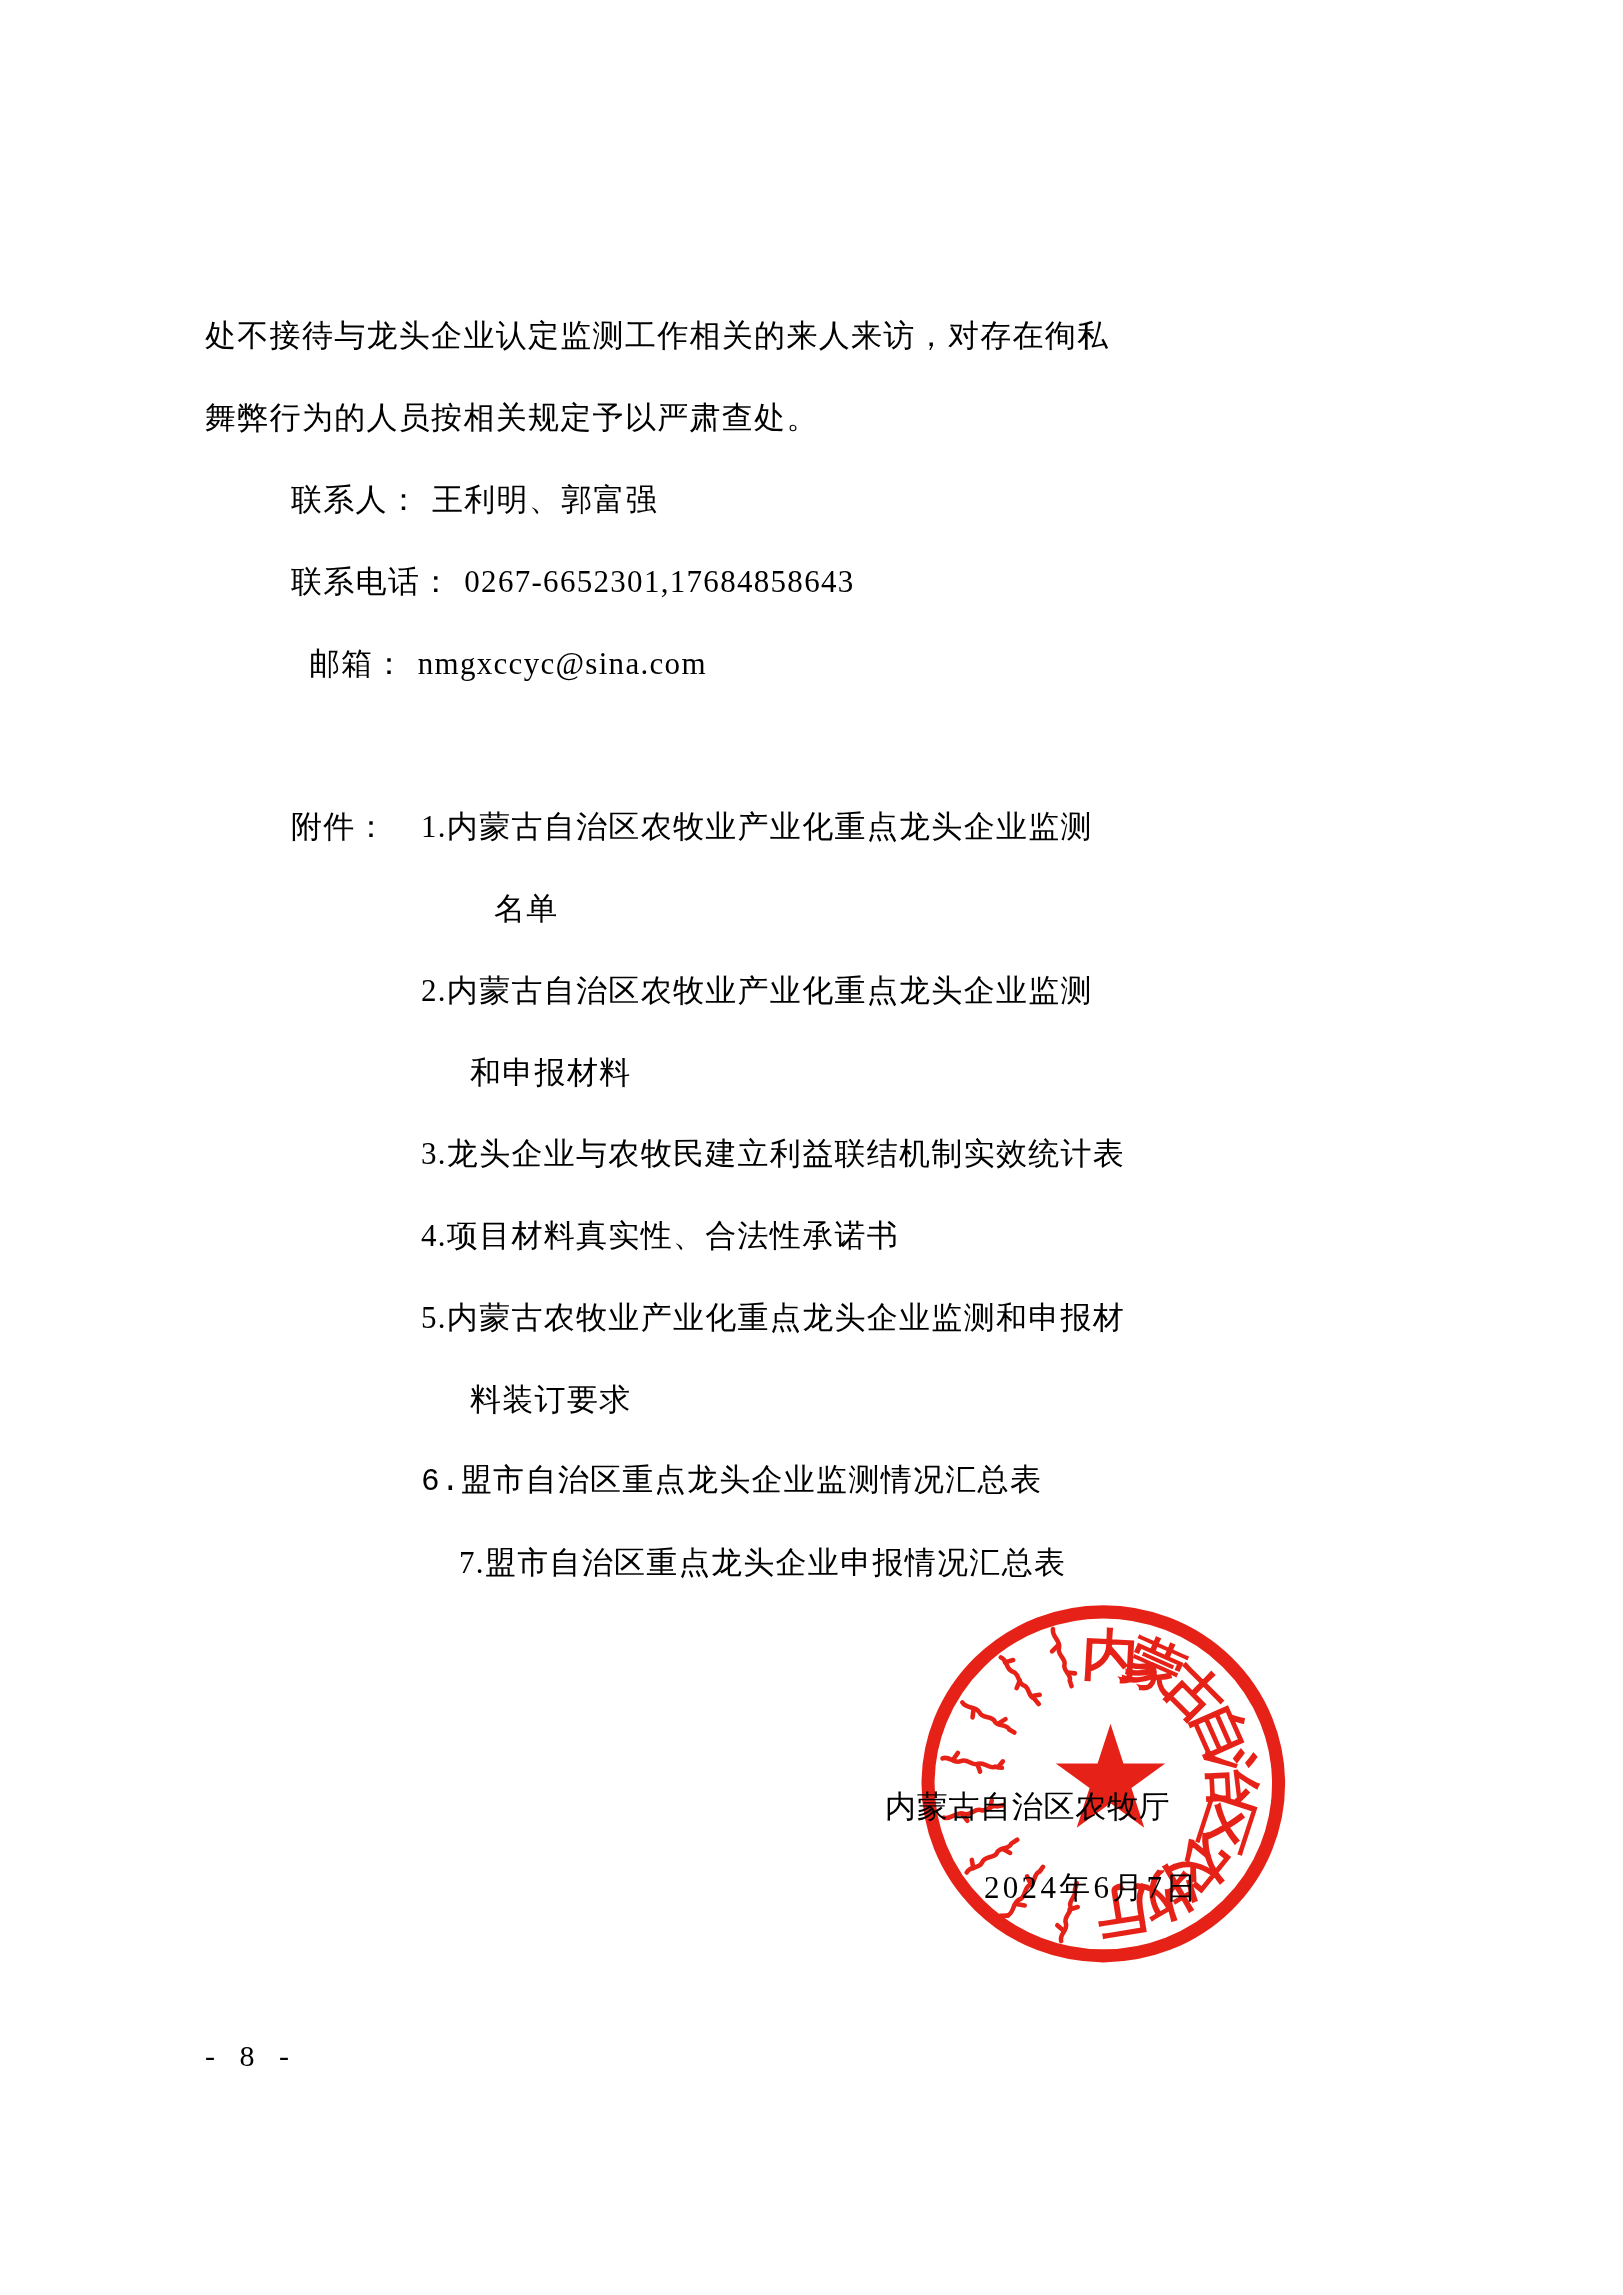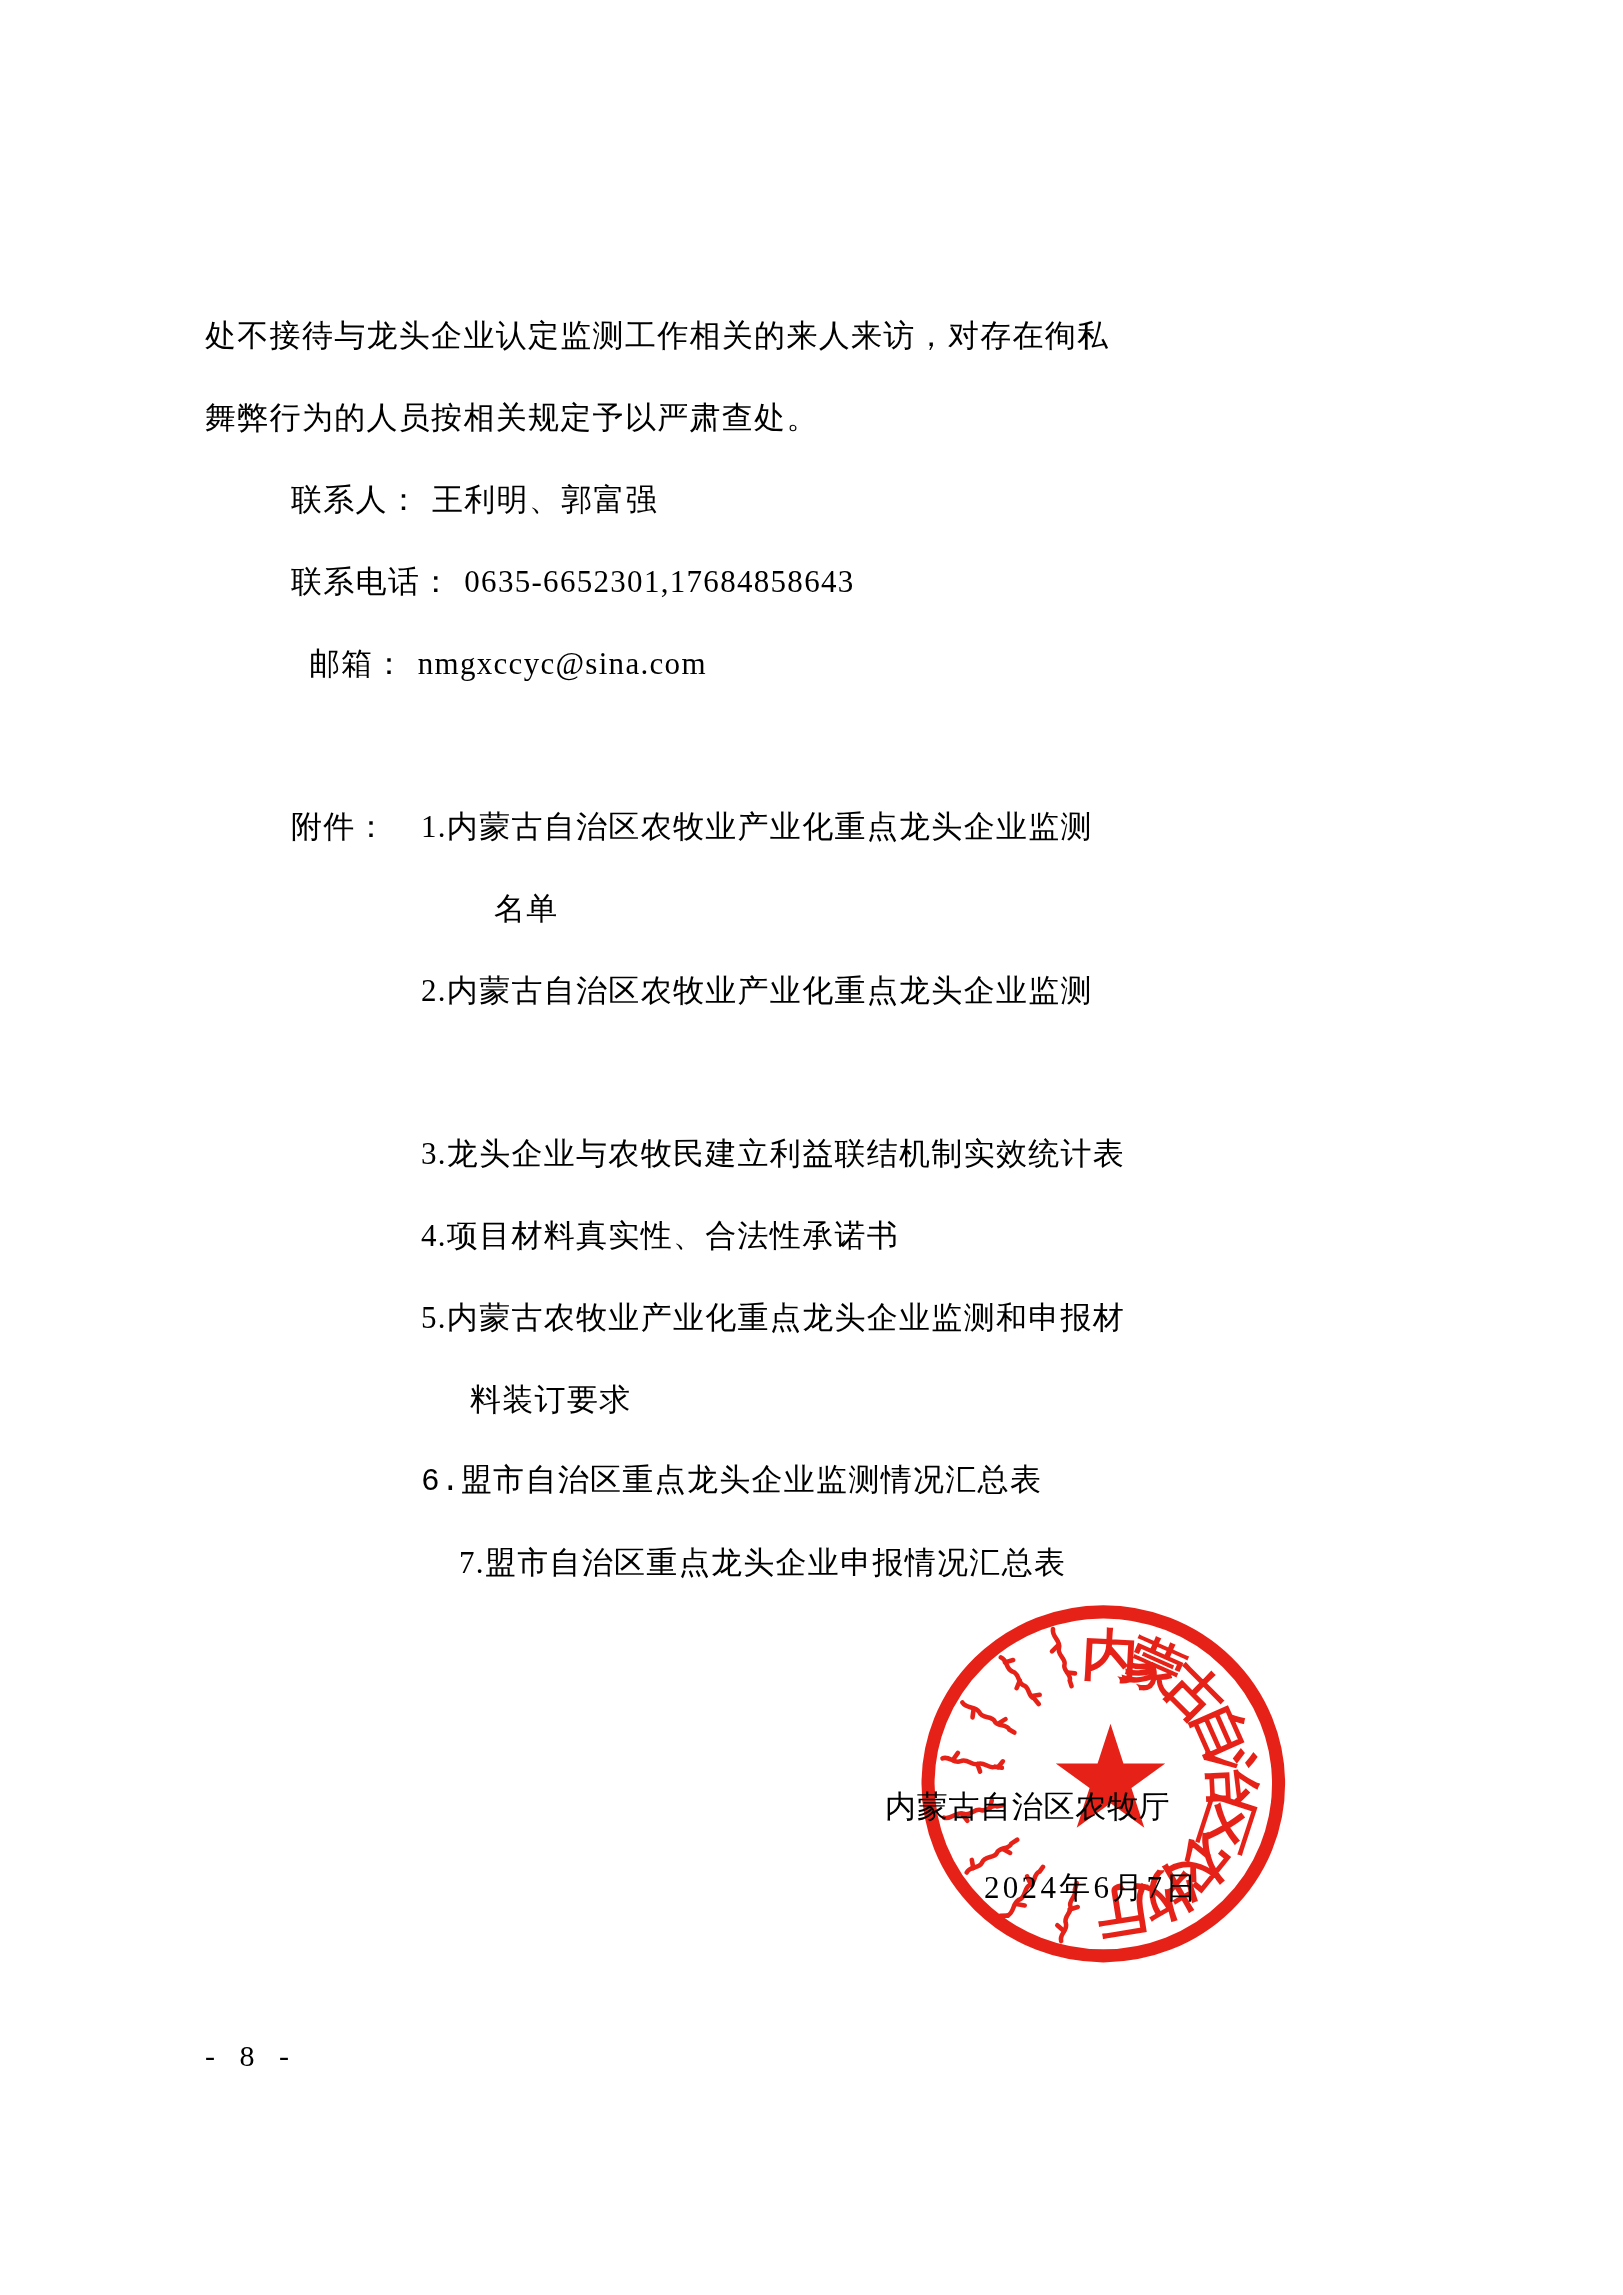--- a/index.html
+++ b/index.html
@@ -49,30 +49,31 @@
 
   <div class="textlayer">
 
     <div class="line" style="left:205px;top:296px;">处不接待与龙头企业认定监测工作相关的来人来访，对存在徇私</div>
     <div class="line" style="left:291px;top:460px;">
       <span class="label">联系人：</span><span class="value">王利明、郭富强</span>
     </div>
 
     <div class="line" style="left:205px;top:378px;">舞弊行为的人员按相关规定予以严肃查处。</div>
     <div class="line" style="left:291px;top:542px;">
-      <span class="label">联系电话：</span><span class="value">0635-6652301,17684858643</span>
+      <span class="label">联系电话：</span><span class="value">0267-6652301,17684858643</span>
     </div>
     <div class="line" style="left:288px;top:624px;margin-left:21px;">
       <span class="label">邮箱：</span><span class="value">nmgxccyc@sina.com</span>
     </div>
 
     <div class="line" style="left:291px;top:787px;">附件：</div>
     <div class="line" style="left:421px;top:787px;">1.内蒙古自治区农牧业产业化重点龙头企业监测</div>
     <div class="line" style="left:494px;top:869px;">名单</div>
     <div class="line" style="left:421px;top:951px;">2.内蒙古自治区农牧业产业化重点龙头企业监测</div>
+    <div class="line" style="left:470px;top:1033px;">和申报材料</div>
     <div class="line" style="left:421px;top:1114px;">3.龙头企业与农牧民建立利益联结机制实效统计表</div>
     <div class="line" style="left:421px;top:1196px;">4.项目材料真实性、合法性承诺书</div>
     <div class="line" style="left:421px;top:1278px;">5.内蒙古农牧业产业化重点龙头企业监测和申报材</div>
     <div class="line" style="left:470px;top:1360px;">料装订要求</div>
     <div class="line" style="left:421px;top:1442px;font-family:Liberation Mono, monospace;">6.盟市自治区重点龙头企业监测情况汇总表</div>
     <div class="line" style="left:421px;top:1523px;margin-left:38px;">7.盟市自治区重点龙头企业申报情况汇总表</div>
 
     <div class="line sig" style="left:885px;top:1767px;">内蒙古自治区农牧厅</div>
     <div class="line date" style="left:984px;top:1848px;">2024年6月7日</div>
 

